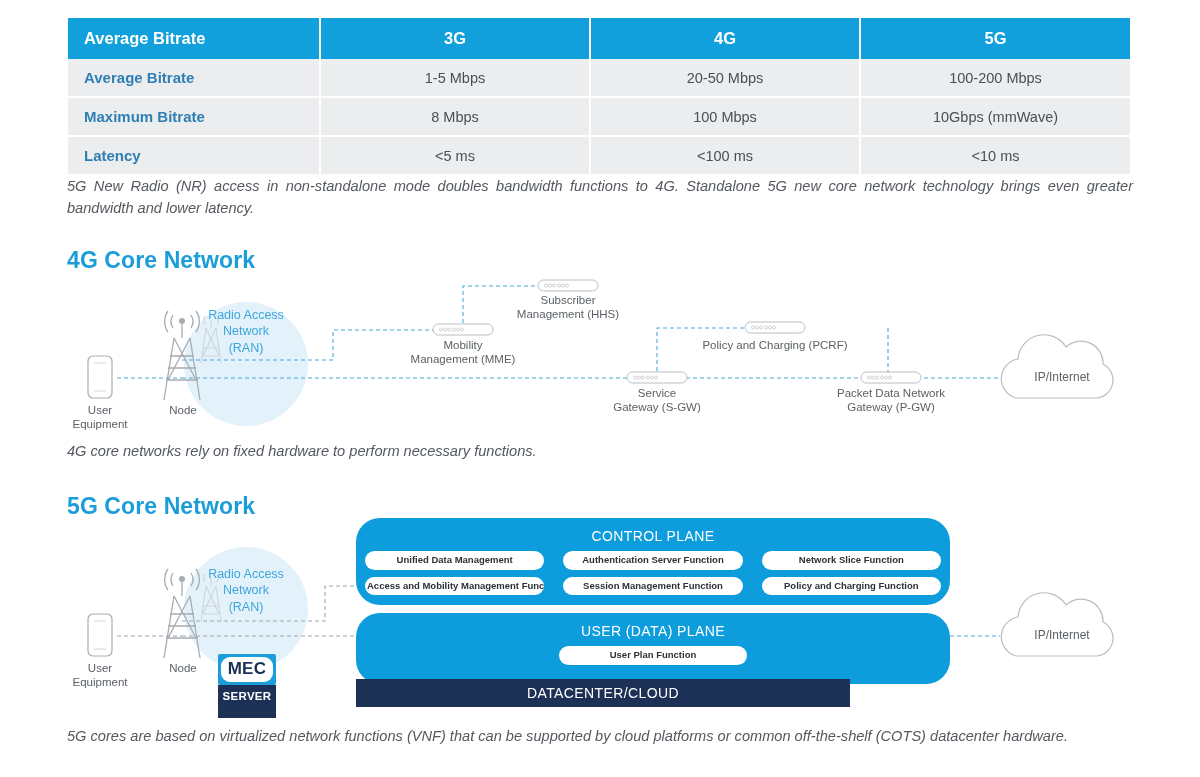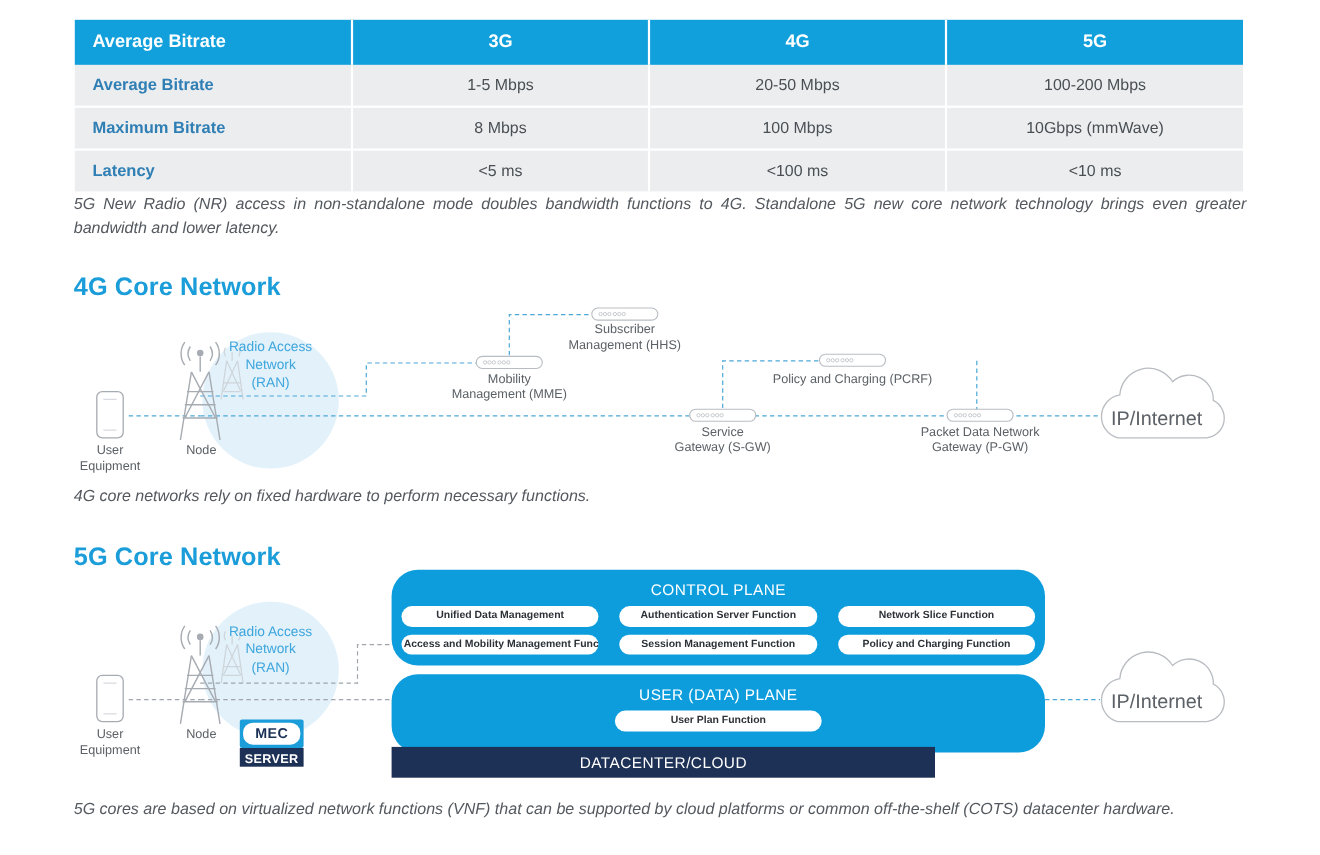--- a/index.html
+++ b/index.html
@@ -99,56 +99,57 @@
   .ran-label {
     position: absolute;
     font-size: 12.5px;
     color: #3ea6dd;
     text-align: center;
     line-height: 1.3;
     white-space: pre-line;
   }
   .cloud-label {
     position: absolute;
-    font-size: 18px;
+    font-size: 12px;
     color: #5b6166;
+    text-align: center;
   }
   .fn-label {
     position: absolute;
     font-size: 11.5px;
     color: #5b6166;
     text-align: center;
     line-height: 1.25;
     white-space: pre-line;
   }
 
   
   .mec-stack { position: absolute; width: 58px; }
   .mec-top {
     background: #1b9dd9;
     padding: 3px;
     border-radius: 2px;
   }
   .mec-inner {
     background: #ffffff;
     color: #1a3054;
-    font-size: 13px;
+    font-size: 17px;
     font-weight: bold;
     text-align: center;
     padding: 2px 0 3px;
     border-radius: 9px;
     letter-spacing: 0.3px;
   }
   .mec-bottom {
     background: #1d3055;
     color: #ffffff;
     font-size: 11.5px;
     font-weight: bold;
     text-align: center;
-    padding: 5px 0 0;
+    padding: 5px 0 16px;
     letter-spacing: 0.3px;
   }
 
   
   .plane {
     position: absolute;
     background: #0d9ddd;
     border-radius: 24px;
   }
   .plane-title {

